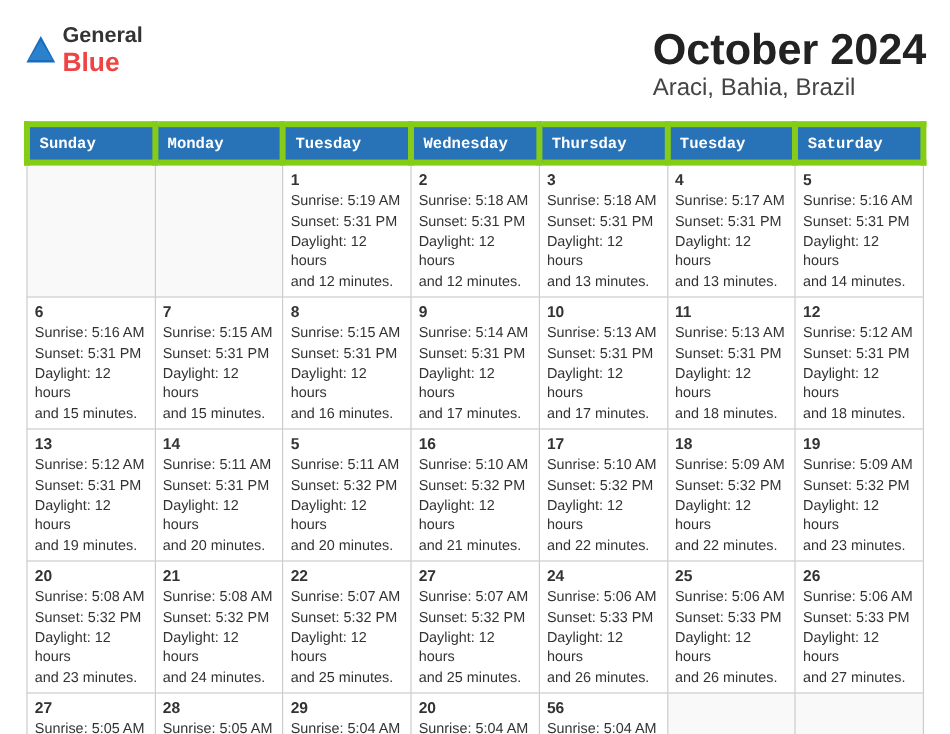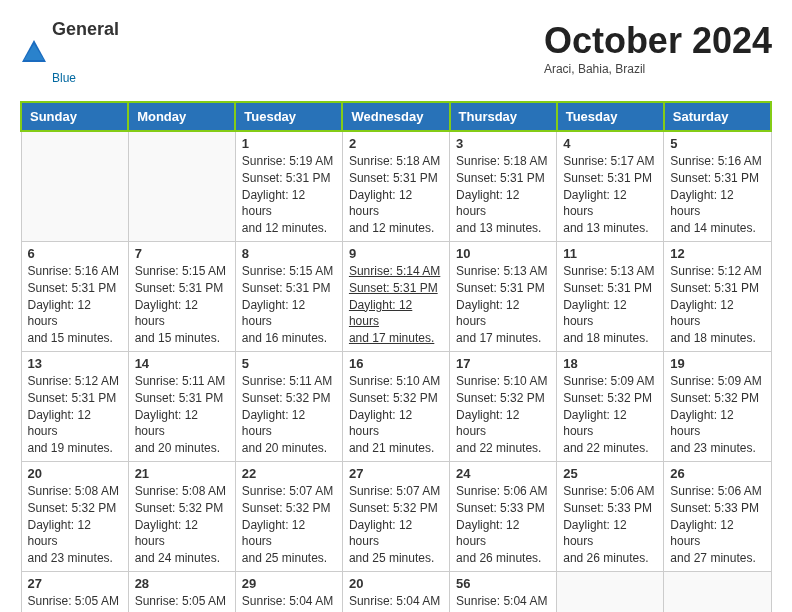--- a/index.html
+++ b/index.html
@@ -17,60 +17,60 @@
       margin-bottom: 16px;
     }
     .logo {
       display: flex;
       align-items: center;
     }
     .logo-text {
       display: flex;
       flex-direction: column;
       line-height: 1.1;
-      gap: 32px;
     }
     .logo-general {
       font-size: 18px;
       font-weight: bold;
       color: #333;
     }
     .logo-blue {
-      font-size: 12px;
-      font-weight: normal;
-      color: #0369a1;
+      font-size: 22px;
+      font-weight: bold;
+      color: #ef4444;
     }
     .logo-icon {
       width: 28px;
       height: 28px;
       margin-right: 4px;
     }
     .title-block {
     }
     .month-title {
       font-size: 36px;
       font-weight: bold;
       color: #222;
     }
     .location-title {
-      font-size: 12px;
+      font-size: 20px;
       color: #444;
     }
     .calendar {
       width: 100%;
       border-collapse: collapse;
     }
     .calendar th {
       background-color: #2872b8;
       color: #fff;
       text-align: left;
       padding: 6px 8px;
       font-size: 13px;
       font-weight: bold;
-      border: 2px solid #84cc16;
+      border: 5px solid #84cc16;
+      font-family: Liberation Mono, monospace;
     }
     .calendar td {
       border: 1px solid #ccc;
       vertical-align: top;
       padding: 4px 6px;
       width: 107px;
       min-height: 80px;
       font-size: 10.5px;
       color: #333;
     }
@@ -180,21 +180,21 @@
         </td>
         <td>
           <div class="day-num">8</div>
           <div class="day-detail" style="white-space: pre-line;">Sunrise: 5:15 AM
 Sunset: 5:31 PM
 Daylight: 12 hours
 and 16 minutes.</div>
         </td>
         <td>
           <div class="day-num">9</div>
-          <div class="day-detail" style="white-space: pre-line; text-decoration: underline;">Sunrise: 5:14 AM
+          <div class="day-detail" style="white-space: pre-line;">Sunrise: 5:14 AM
 Sunset: 5:31 PM
 Daylight: 12 hours
 and 17 minutes.</div>
         </td>
         <td>
           <div class="day-num">10</div>
           <div class="day-detail" style="white-space: pre-line;">Sunrise: 5:13 AM
 Sunset: 5:31 PM
 Daylight: 12 hours
 and 17 minutes.</div>

